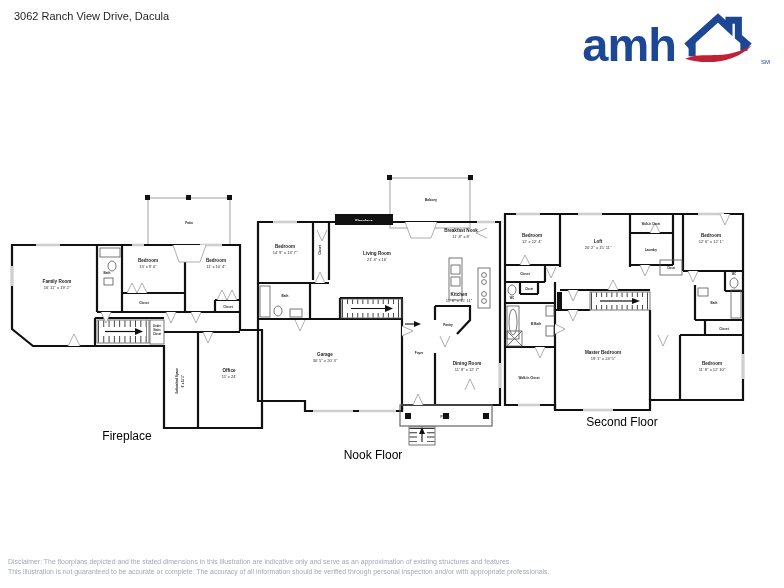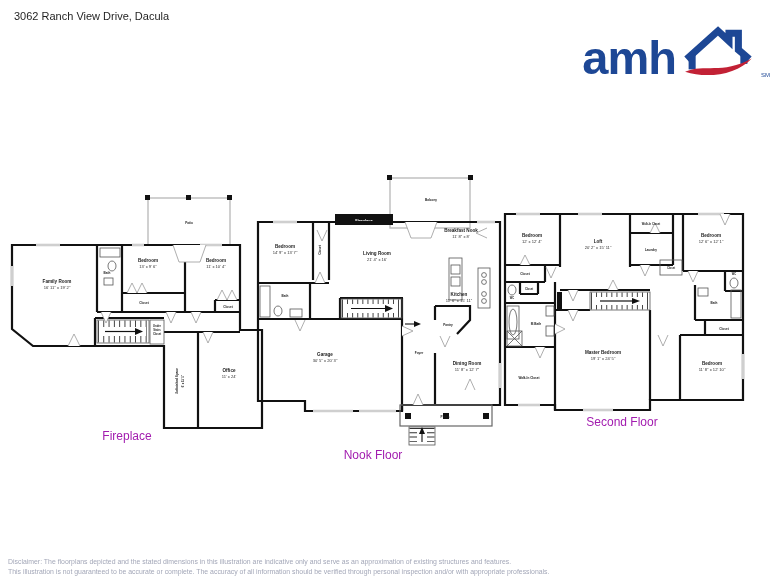--- a/index.html
+++ b/index.html
@@ -1,22 +1,22 @@
 <!DOCTYPE html>
 <html><head>
 <meta charset="utf-8">
 <style>
   html,body{margin:0;padding:0;background:#fff;}
   body{width:784px;height:588px;position:relative;overflow:hidden;
        font-family:"Liberation Sans", sans-serif;}
   .address{position:absolute;left:14px;top:10px;font-size:11px;color:#1f1f1f;}
-  .logo{position:absolute;right:14px;top:20px;display:flex;align-items:flex-end;justify-content:space-between;}
+  .logo{position:absolute;right:14px;top:7px;display:flex;align-items:flex-end;justify-content:space-between;}
   .logo-text{font-size:47px;font-weight:bold;color:#1d4795;line-height:0.82;letter-spacing:-1px;}
   .logo-sm{font-size:6px;color:#1d4795;margin-left:1px;}
-  .floor-label{position:absolute;font-size:12px;color:#a21caf;transform:translateX(-50%);white-space:nowrap;}
+  .floor-label{position:absolute;font-size:12px;color:#000000;transform:translateX(-50%);white-space:nowrap;}
   .plan{position:absolute;}
   svg text{font-family:"Liberation Sans", sans-serif;}
   .rname{font-size:4.6px;font-weight:bold;fill:#1c1c1c;text-anchor:middle;}
   .rdims{font-size:4.1px;fill:#2e2e2e;text-anchor:middle;}
   .tiny{font-size:3.1px;font-weight:bold;fill:#1c1c1c;text-anchor:middle;}
   .teeny{font-size:2.7px;font-weight:bold;fill:#1c1c1c;text-anchor:middle;}
   .wall{stroke:#111;stroke-width:2.2;fill:none;stroke-linejoin:miter;}
   .lightrect{stroke:#bdbdbd;stroke-width:1.4;fill:none;}
   .porchline{stroke:#666;stroke-width:1.2;fill:none;}
   .fix{stroke:#555;stroke-width:0.8;fill:none;}

